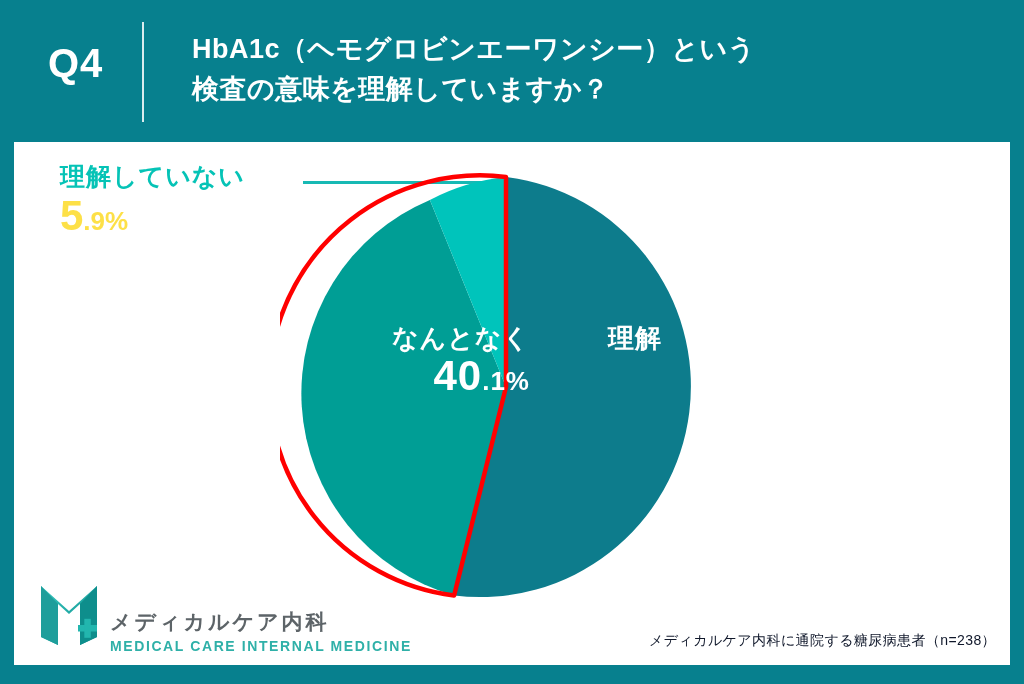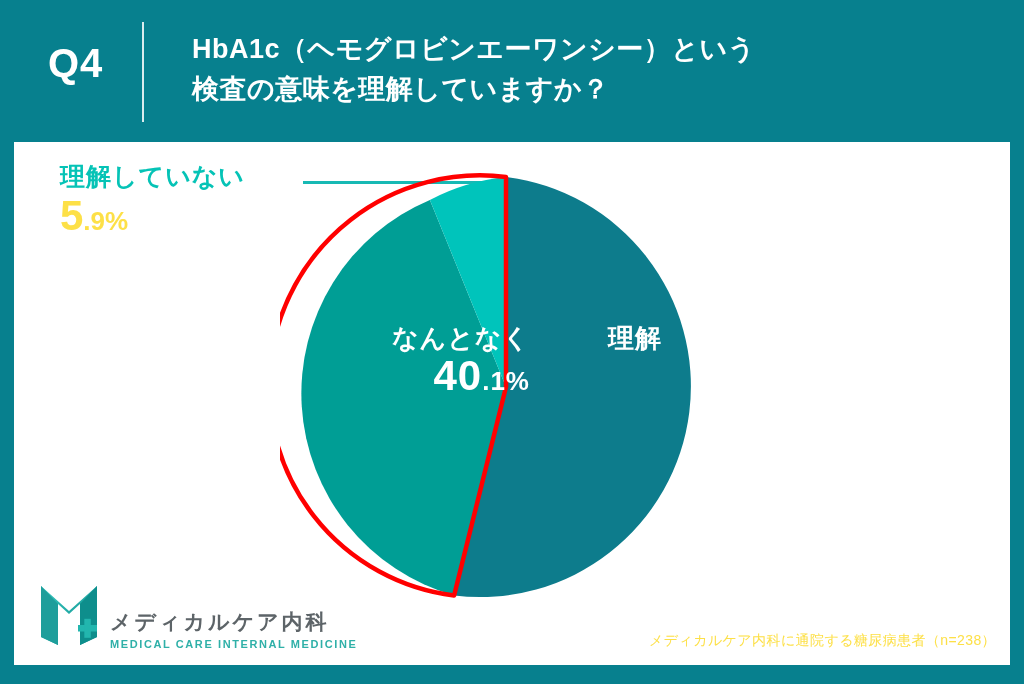--- a/index.html
+++ b/index.html
@@ -70,28 +70,28 @@
 
   
   .logo{position:absolute;left:38px;top:583px;width:250px;height:64px;}
   .logo-mark{position:absolute;left:0;top:0;width:62px;height:62px;}
   .logo-text{position:absolute;left:72px;top:15px;width:230px;margin-top:12px;}
   .logo-jp{
     color:#5d6468;font-size:21px;font-weight:bold;letter-spacing:3px;
     line-height:1.1;white-space:nowrap;
   }
   .logo-en{
-    margin-top:5px;color:#2fb0a8;font-size:11px;font-weight:bold;
+    margin-top:5px;color:#2fb0a8;font-size:14px;font-weight:bold;
     letter-spacing:1.6px;white-space:nowrap;
   }
 
   
   .footnote{
     position:absolute;right:28px;top:632px;
-    color:#fde047;font-size:14px;white-space:nowrap;letter-spacing:.4px;
+    color:#0f172a;font-size:14px;white-space:nowrap;letter-spacing:.4px;
   }
 </style>
 </head>
 <body>
 
 <div id="stage">
 
   <div class="header">
     <div class="q-label">Q4</div>
     <div class="q-divider"></div>

